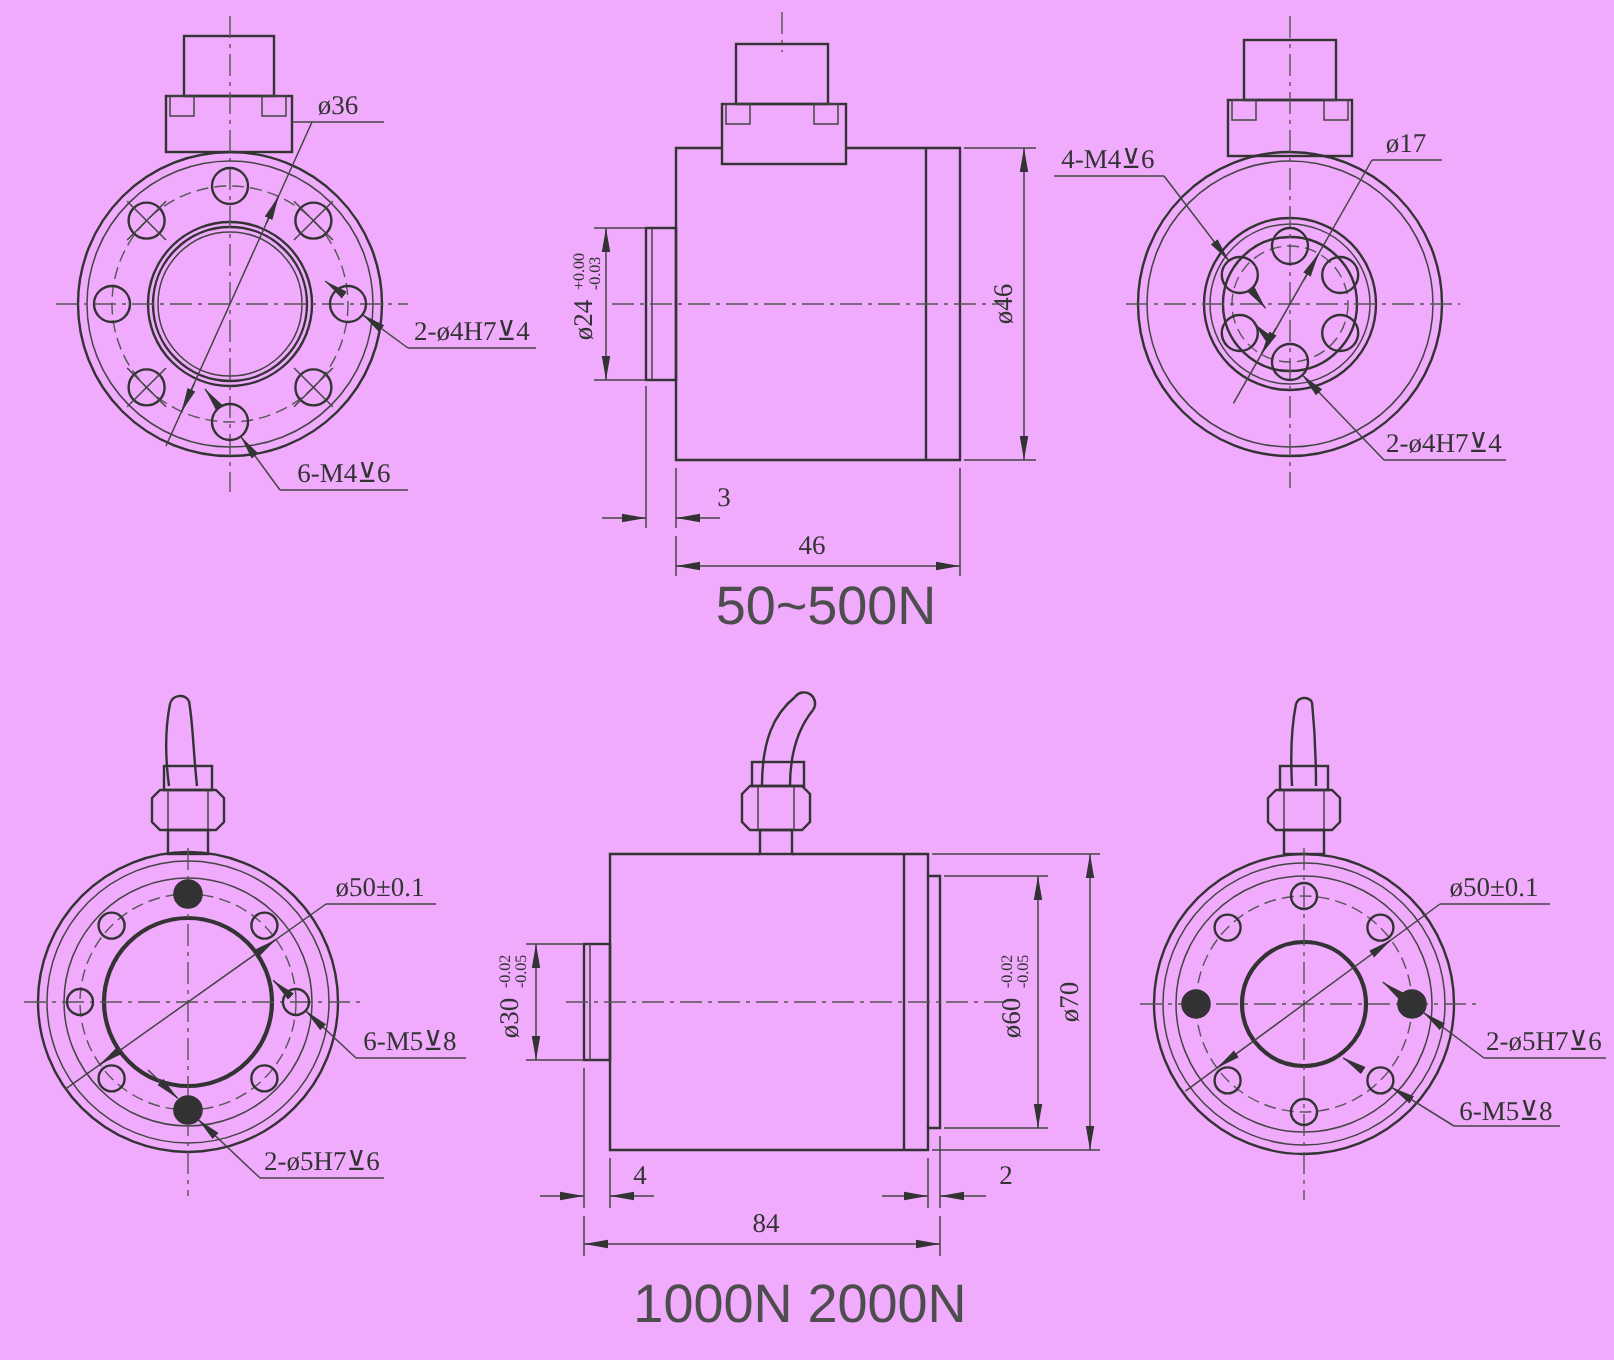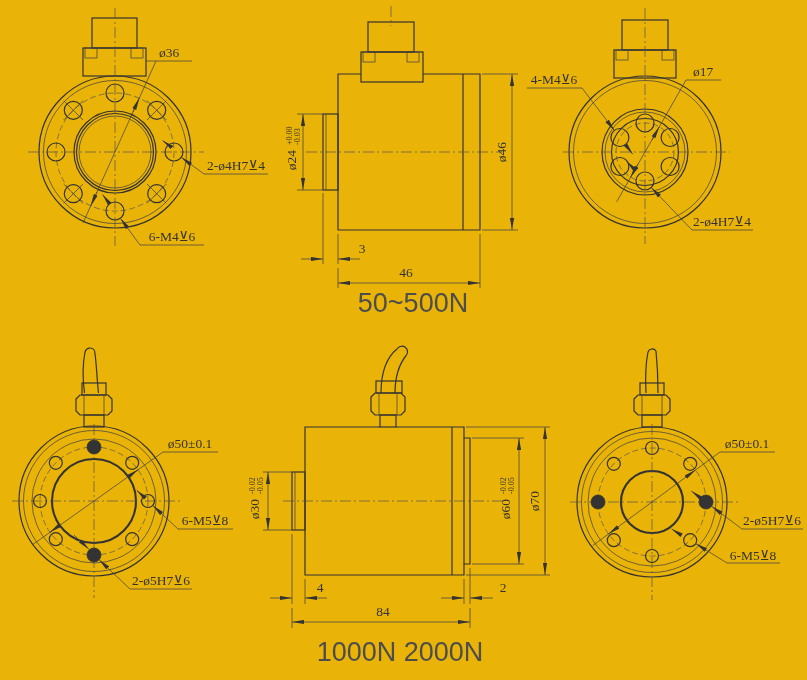--- a/index.html
+++ b/index.html
@@ -1,16 +1,16 @@
 <!DOCTYPE html>
 <html><head>
 <meta charset="utf-8">
 <style>
   html,body{margin:0;padding:0;background:#ffffff;}
-  .stage{width:807px;height:680px;position:relative;background:#eab308;overflow:hidden;}
+  .stage{width:807px;height:680px;position:relative;background:#f0abfc;overflow:hidden;}
   svg{display:block;}
   .ol  {stroke:#333;stroke-width:1.2;fill:none;}
   .ol2 {stroke:#333;stroke-width:2.1;fill:none;}
   .thin{stroke:#444;stroke-width:.75;fill:none;}
   .cl  {stroke:#555;stroke-width:.7;fill:none;stroke-dasharray:11 3 2 3;}
   .dc  {stroke:#555;stroke-width:.7;fill:none;stroke-dasharray:6 3;}
   .dim {font-family:"Liberation Serif","DejaVu Serif",serif;font-size:13.5px;fill:#333;}
   .dimsm{font-family:"Liberation Serif","DejaVu Serif",serif;font-size:8px;fill:#333;}
   .caption{font-family:"Liberation Sans","DejaVu Sans",sans-serif;font-size:27px;fill:#4d4d4d;}
   .holedark{fill:#333;stroke:#333;stroke-width:.8;}

